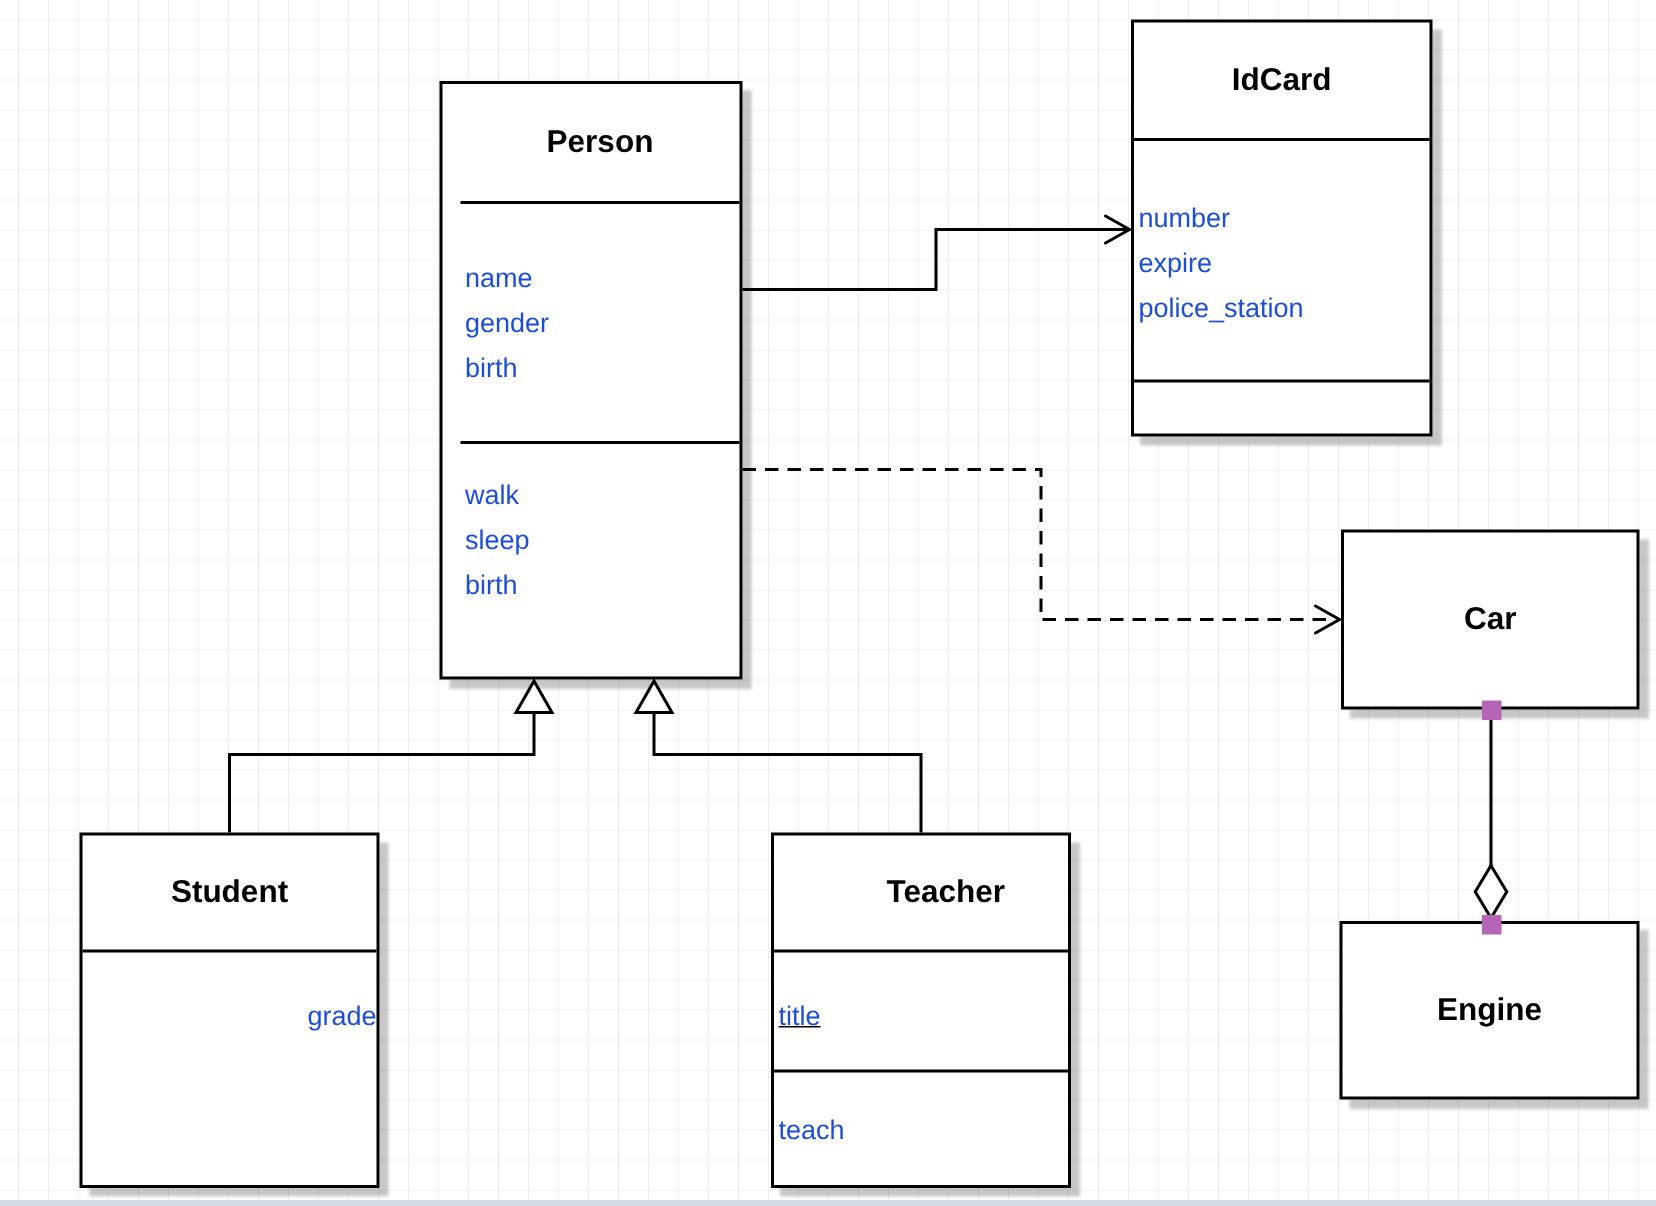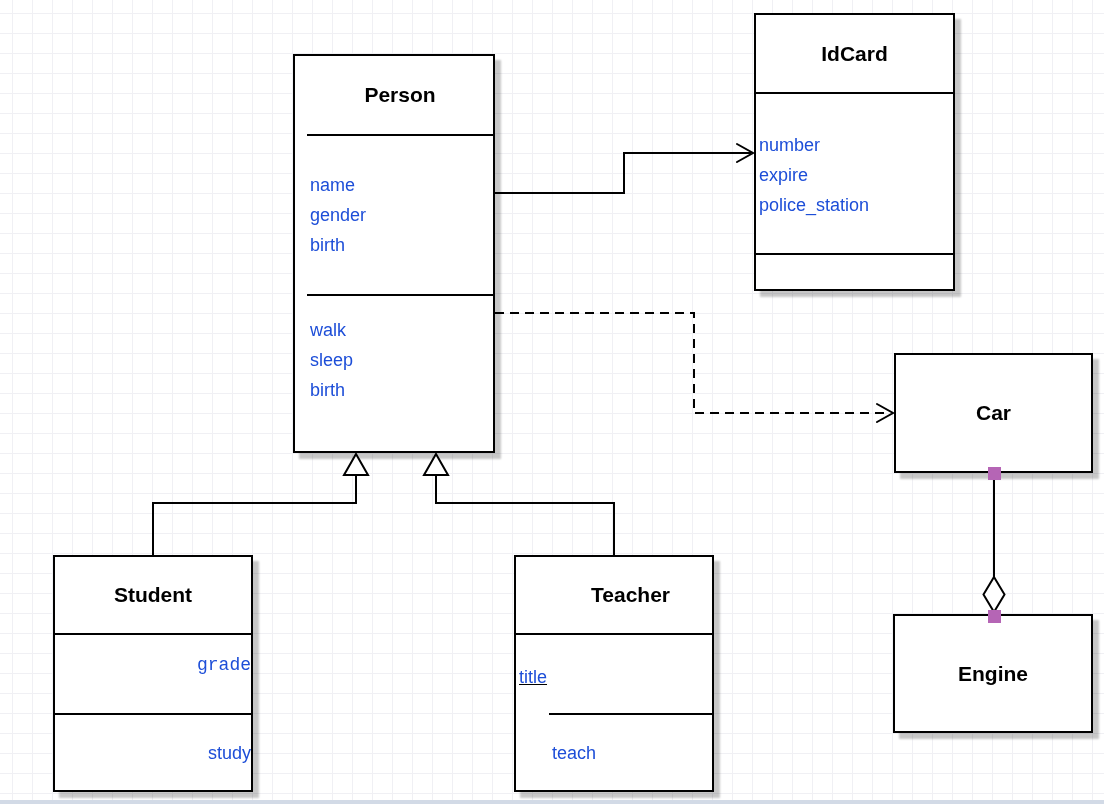--- a/index.html
+++ b/index.html
@@ -125,34 +125,31 @@
   <div class="uml-class simple" style="left:894px; top:353px; width:199px; height:120px;">
     <div class="title">Car</div>
   </div>
 
   <div class="uml-class simple" style="left:893px; top:614px; width:200px; height:119px;">
     <div class="title">Engine</div>
   </div>
 
   <div class="uml-class" style="left:53px; top:555px; width:200px; height:237px;text-align:right;">
     <div class="title" style="height:76px;">Student</div>
-    <div class="section" style="height:80px; padding-top:15px;font-family:Liberation Mono, monospace;">
+    <div class="section" style="height:80px; padding-top:27px;">
       <div class="member">grade</div>
-    </div>
-    <div class="section" style="flex:1; padding-top:23px;">
-      <div class="member">study</div>
     </div>
   </div>
 
   <div class="uml-class" style="left:514px; top:555px; width:200px; height:237px;">
     <div class="title" style="height:76px;padding-left:33px;">Teacher</div>
     <div class="section" style="height:80px; padding-top:27px;text-decoration:underline;">
       <div class="member">title</div>
     </div>
-    <div class="section" style="flex:1; padding-top:23px;margin-left:33px;">
+    <div class="section" style="flex:1; padding-top:23px;">
       <div class="member">teach</div>
     </div>
   </div>
 
   <svg id="edges" viewBox="0 0 1104 804" xmlns="http://www.w3.org/2000/svg">
 
     <g>
       <path class="edge-line" d="M495 193 H624 V153 H751"></path>
       <polyline class="arrow-open" points="737,144 753,153 737,162"></polyline>
     </g>

